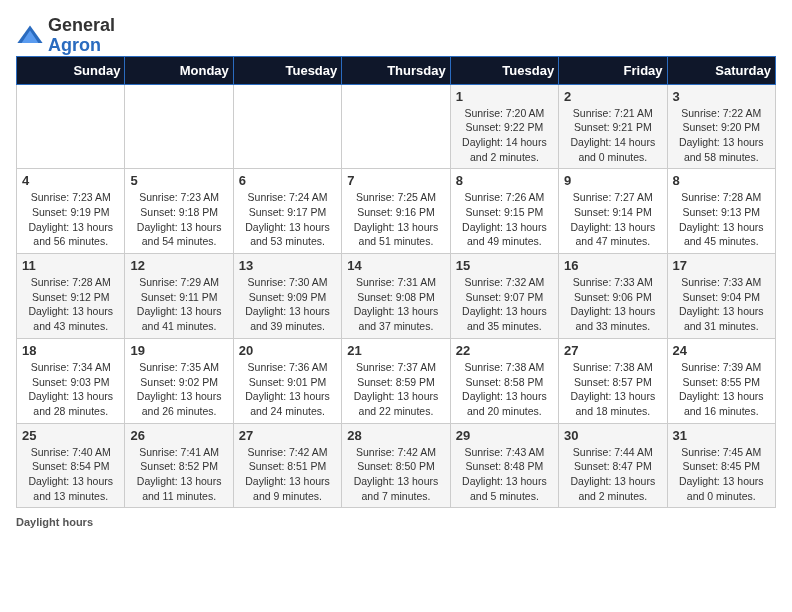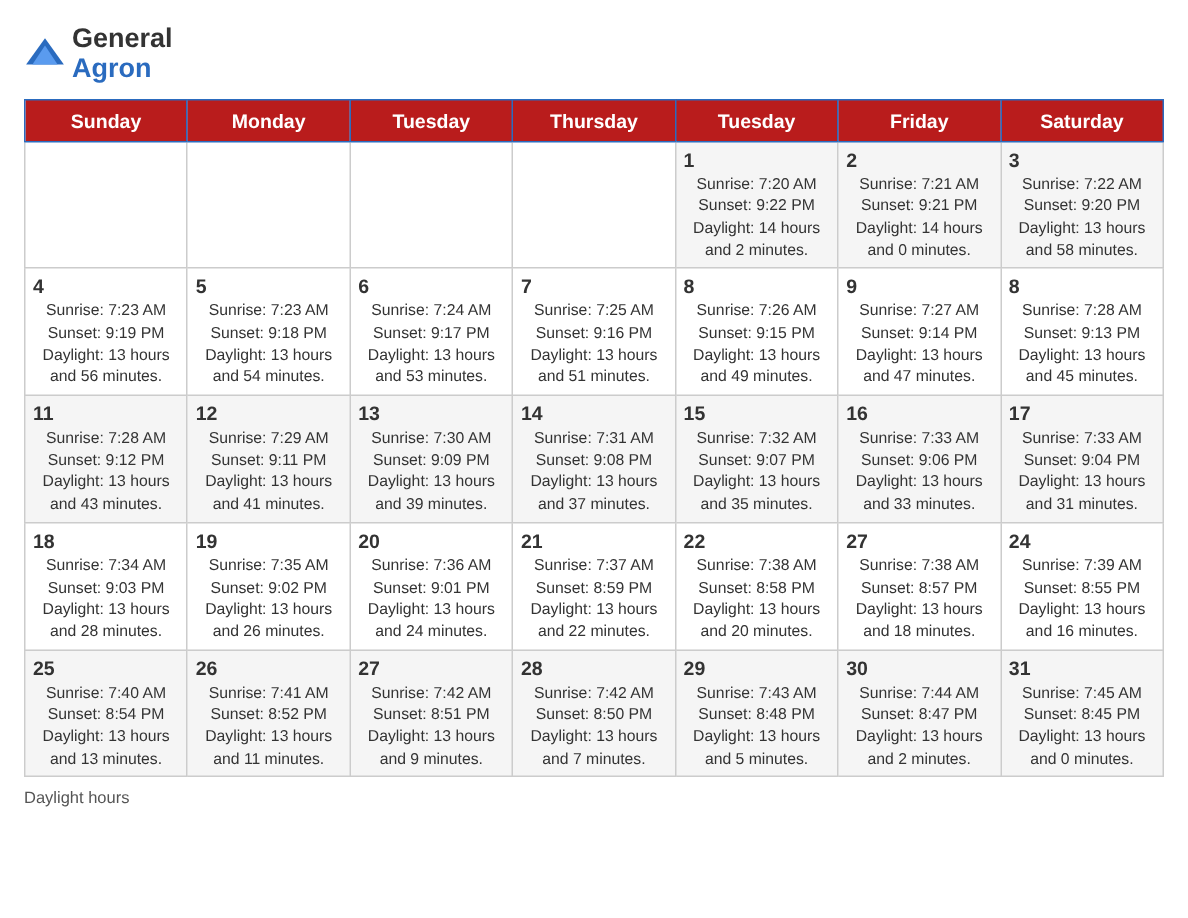--- a/index.html
+++ b/index.html
@@ -7,21 +7,20 @@
       font-family: Arial, sans-serif;
       background: #fff;
       width: 792px;
       min-height: 612px;
       padding: 16px;
     }
     .header {
       display: flex;
       justify-content: space-between;
       align-items: flex-start;
-      margin-bottom: 10px;
     }
     .logo {
       display: flex;
       align-items: center;
       gap: 4px;
     }
     .logo-text {
       display: flex;
       flex-direction: column;
       line-height: 1.1;
@@ -51,24 +50,24 @@
     .location-title {
       font-size: 16px;
       color: #555;
     }
     .calendar {
       width: 100%;
       border-collapse: collapse;
       font-size: 11px;
     }
     .calendar th {
-      background: #b91c1c;
+      background: #0f172a;
       color: #fff;
-      text-align: center;
-      padding: 6px 20px;
+      text-align: right;
+      padding: 6px 4px;
       font-size: 13px;
       font-weight: bold;
       border: 1px solid #2a6bbf;
     }
     .calendar td {
       border: 1px solid #ccc;
       vertical-align: top;
       padding: 4px 5px;
       width: 108px;
       min-height: 70px;
@@ -100,20 +99,21 @@
       margin-top: 8px;
       font-size: 11px;
       color: #555;
       display: flex;
       gap: 20px;
     }
     .footer-item {
       display: flex;
       align-items: flex-end;
       gap: 5px;
+      font-weight: bold;
     }
   </style>
 </head>
 <body>
 
 <div class="header">
   <div class="logo">
     <svg class="logo-icon" viewBox="0 0 40 40" xmlns="http://www.w3.org/2000/svg">
       <polygon points="20,5 38,30 2,30" fill="#2a6bbf"></polygon>
       <polygon points="20,12 32,30 8,30" fill="#5a9bef"></polygon>

